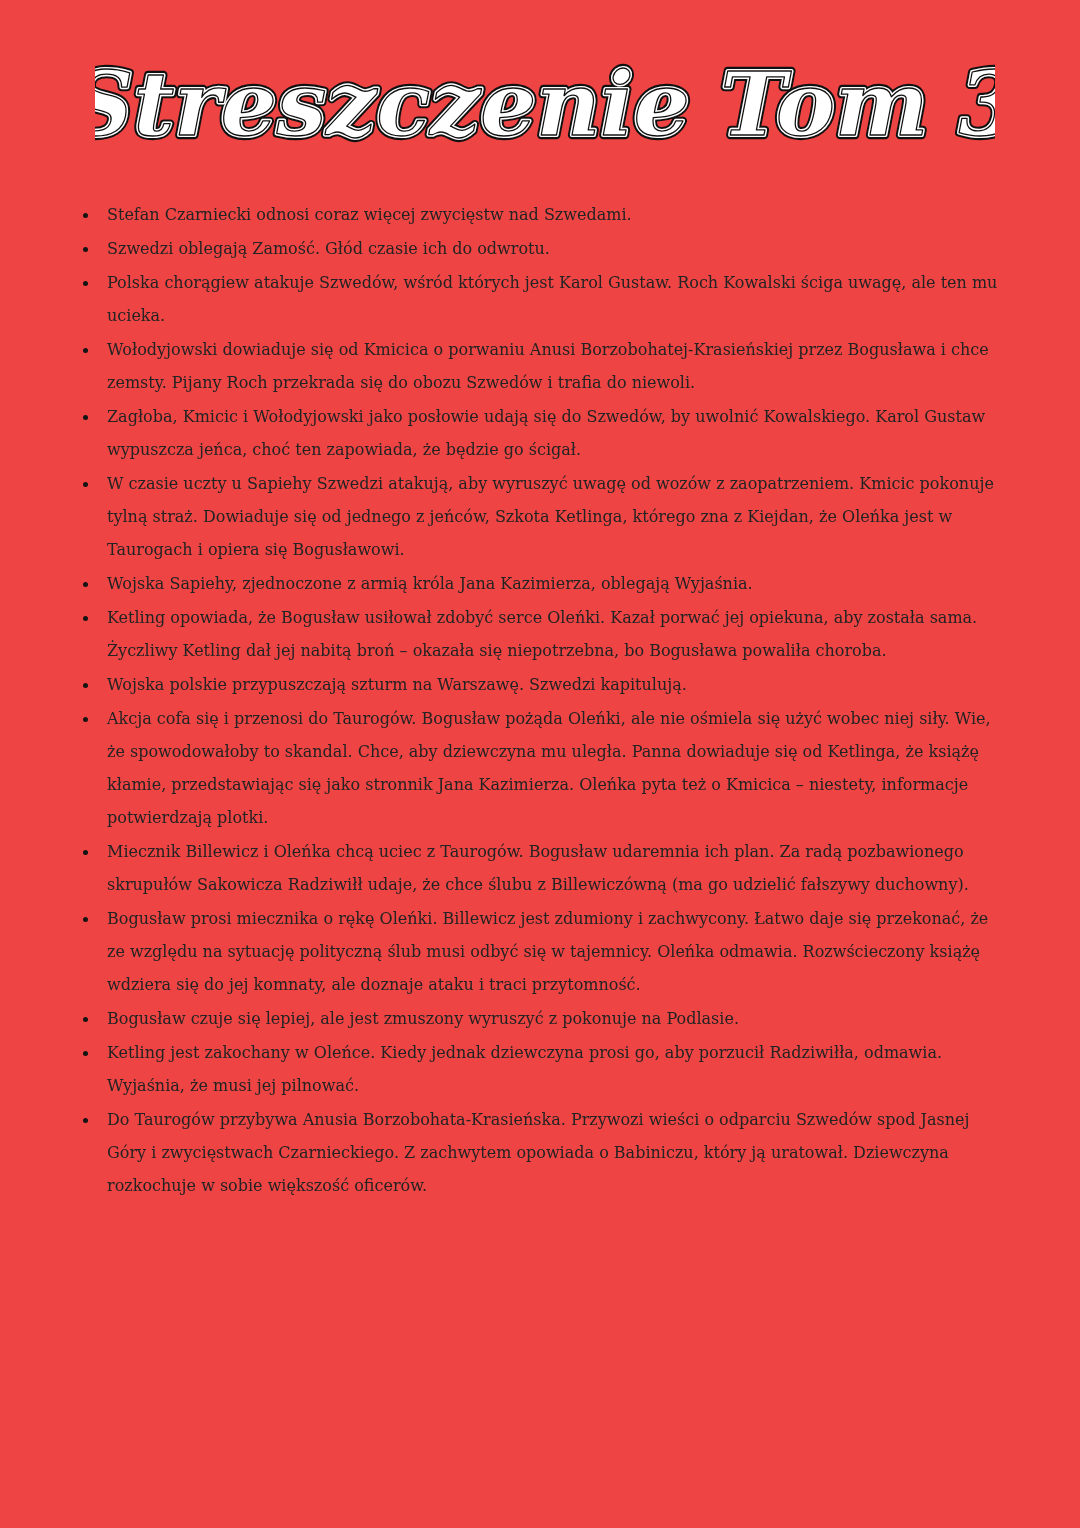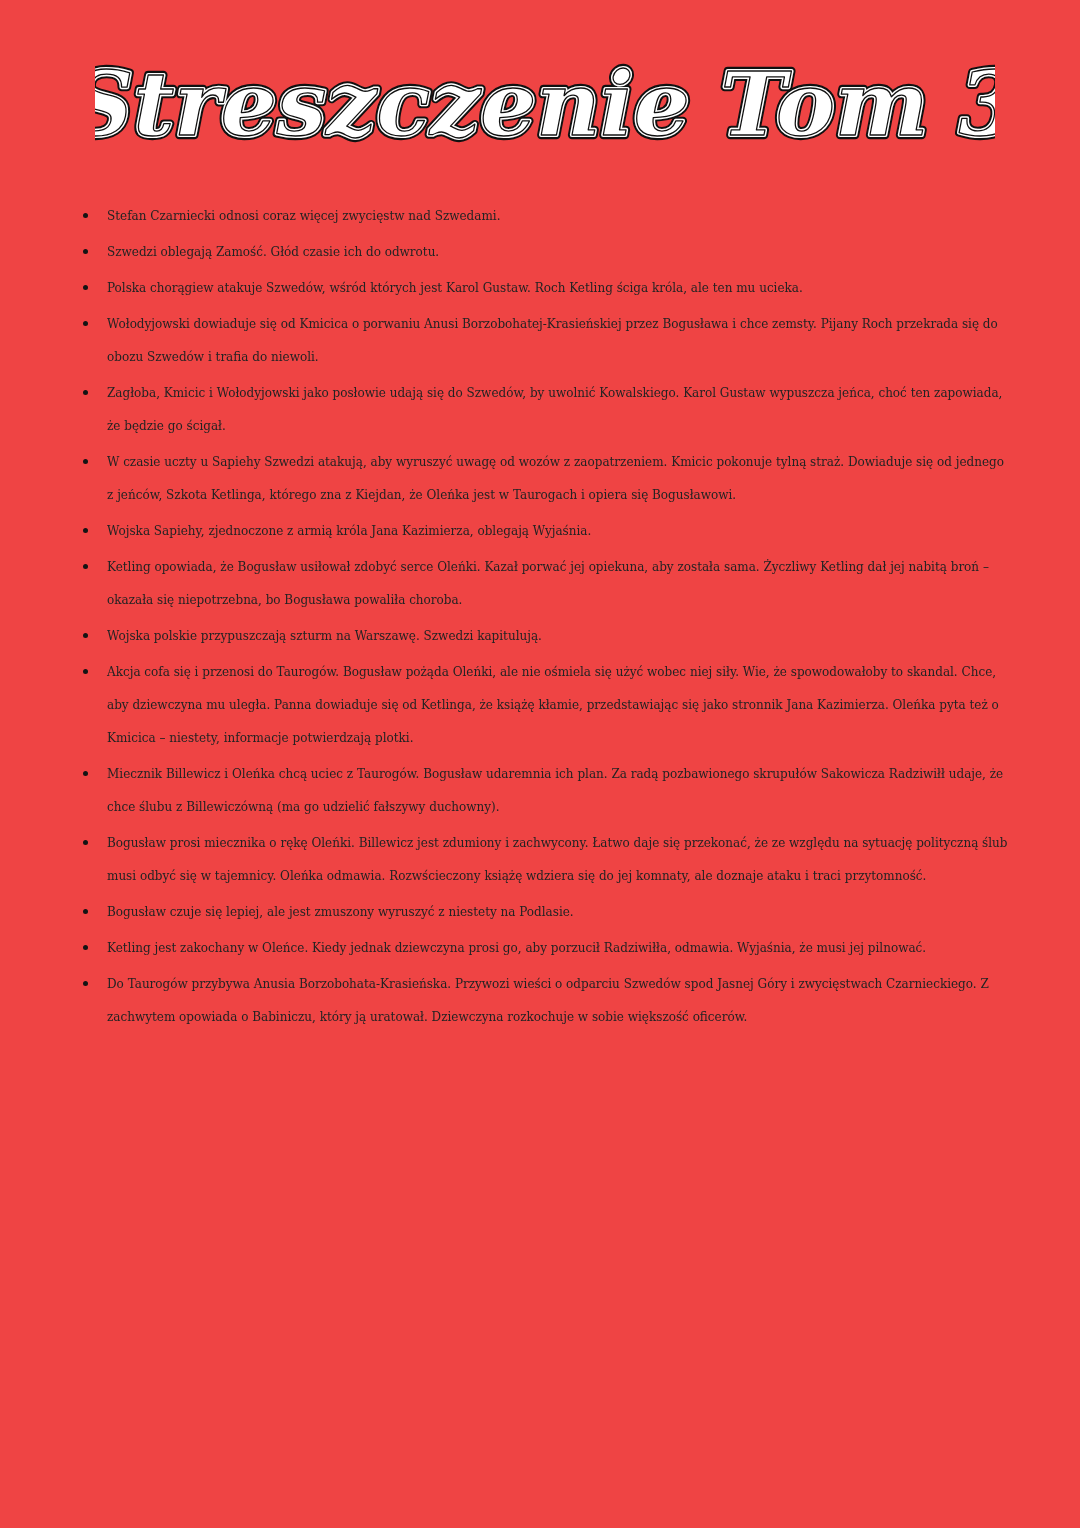--- a/index.html
+++ b/index.html
@@ -47,21 +47,21 @@
   .layer-inner {
     fill: #ffffff;
     stroke: #101010;
     stroke-width: 1.4;
     stroke-linejoin: round;
   }
   ul.summary-list {
     margin: 10px 8px 0 0;
     padding: 0 0 0 28px;
     list-style: disc outside;
-    font-size: 12px;
+    font-size: 16px;
     line-height: 33px;
   }
   ul.summary-list li {
     padding-left: 7px;
     margin: 0 0 1px 0;
     text-align: left;
   }
   ul.summary-list li::marker {
     color: #141414;
     font-size: 17px;
@@ -76,28 +76,28 @@
     <svg class="title-svg" viewBox="0 0 980 170" aria-hidden="false">
       <text class="layer-outer" x="490" y="118">Streszczenie Tom 3</text>
       <text class="layer-mid" x="490" y="118">Streszczenie Tom 3</text>
       <text class="layer-inner" x="490" y="118">Streszczenie Tom 3</text>
     </svg>
   </div>
 
   <ul class="summary-list">
     <li>Stefan Czarniecki odnosi coraz więcej zwycięstw nad Szwedami.</li>
     <li>Szwedzi oblegają Zamość. Głód czasie ich do odwrotu.</li>
-    <li>Polska chorągiew atakuje Szwedów, wśród których jest Karol Gustaw. Roch Ketling ściga króla, ale ten mu ucieka.</li>
+    <li>Polska chorągiew atakuje Szwedów, wśród których jest Karol Gustaw. Roch Kowalski ściga uwagę, ale ten mu ucieka.</li>
     <li>Wołodyjowski dowiaduje się od Kmicica o porwaniu Anusi Borzobohatej-Krasieńskiej przez Bogusława i chce zemsty. Pijany Roch przekrada się do obozu Szwedów i trafia do niewoli.</li>
     <li>Zagłoba, Kmicic i Wołodyjowski jako posłowie udają się do Szwedów, by uwolnić Kowalskiego. Karol Gustaw wypuszcza jeńca, choć ten zapowiada, że będzie go ścigał.</li>
     <li>W czasie uczty u Sapiehy Szwedzi atakują, aby wyruszyć uwagę od wozów z zaopatrzeniem. Kmicic pokonuje tylną straż. Dowiaduje się od jednego z jeńców, Szkota Ketlinga, którego zna z Kiejdan, że Oleńka jest w Taurogach i opiera się Bogusławowi.</li>
     <li>Wojska Sapiehy, zjednoczone z armią króla Jana Kazimierza, oblegają Wyjaśnia.</li>
     <li>Ketling opowiada, że Bogusław usiłował zdobyć serce Oleńki. Kazał porwać jej opiekuna, aby została sama. Życzliwy Ketling dał jej nabitą broń – okazała się niepotrzebna, bo Bogusława powaliła choroba.</li>
     <li>Wojska polskie przypuszczają szturm na Warszawę. Szwedzi kapitulują.</li>
     <li>Akcja cofa się i przenosi do Taurogów. Bogusław pożąda Oleńki, ale nie ośmiela się użyć wobec niej siły. Wie, że spowodowałoby to skandal. Chce, aby dziewczyna mu uległa. Panna dowiaduje się od Ketlinga, że książę kłamie, przedstawiając się jako stronnik Jana Kazimierza. Oleńka pyta też o Kmicica – niestety, informacje potwierdzają plotki.</li>
     <li>Miecznik Billewicz i Oleńka chcą uciec z Taurogów. Bogusław udaremnia ich plan. Za radą pozbawionego skrupułów Sakowicza Radziwiłł udaje, że chce ślubu z Billewiczówną (ma go udzielić fałszywy duchowny).</li>
     <li>Bogusław prosi miecznika o rękę Oleńki. Billewicz jest zdumiony i zachwycony. Łatwo daje się przekonać, że ze względu na sytuację polityczną ślub musi odbyć się w tajemnicy. Oleńka odmawia. Rozwścieczony książę wdziera się do jej komnaty, ale doznaje ataku i traci przytomność.</li>
-    <li>Bogusław czuje się lepiej, ale jest zmuszony wyruszyć z niestety na Podlasie.</li>
+    <li>Bogusław czuje się lepiej, ale jest zmuszony wyruszyć z pokonuje na Podlasie.</li>
     <li>Ketling jest zakochany w Oleńce. Kiedy jednak dziewczyna prosi go, aby porzucił Radziwiłła, odmawia. Wyjaśnia, że musi jej pilnować.</li>
     <li>Do Taurogów przybywa Anusia Borzobohata-Krasieńska. Przywozi wieści o odparciu Szwedów spod Jasnej Góry i zwycięstwach Czarnieckiego. Z zachwytem opowiada o Babiniczu, który ją uratował. Dziewczyna rozkochuje w sobie większość oficerów.</li>
   </ul>
 
 </div>
 
 </body></html>

